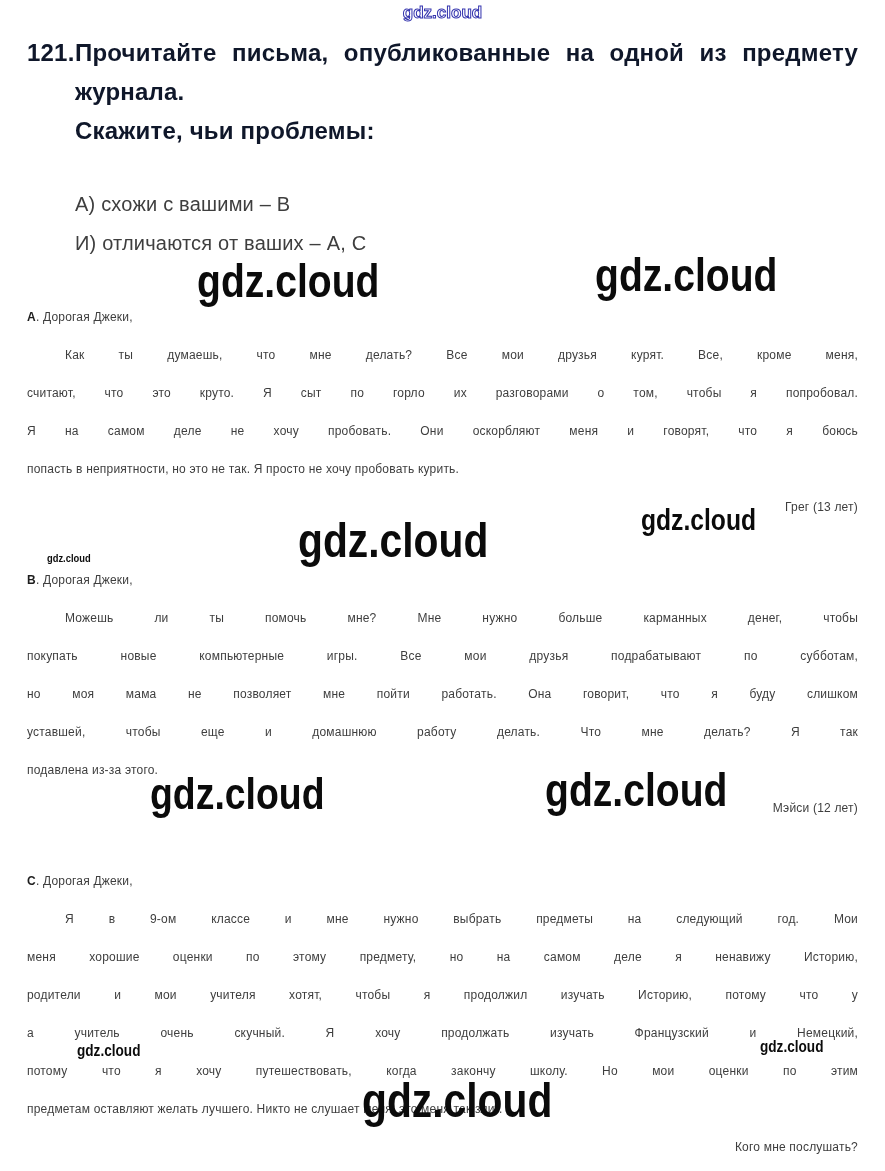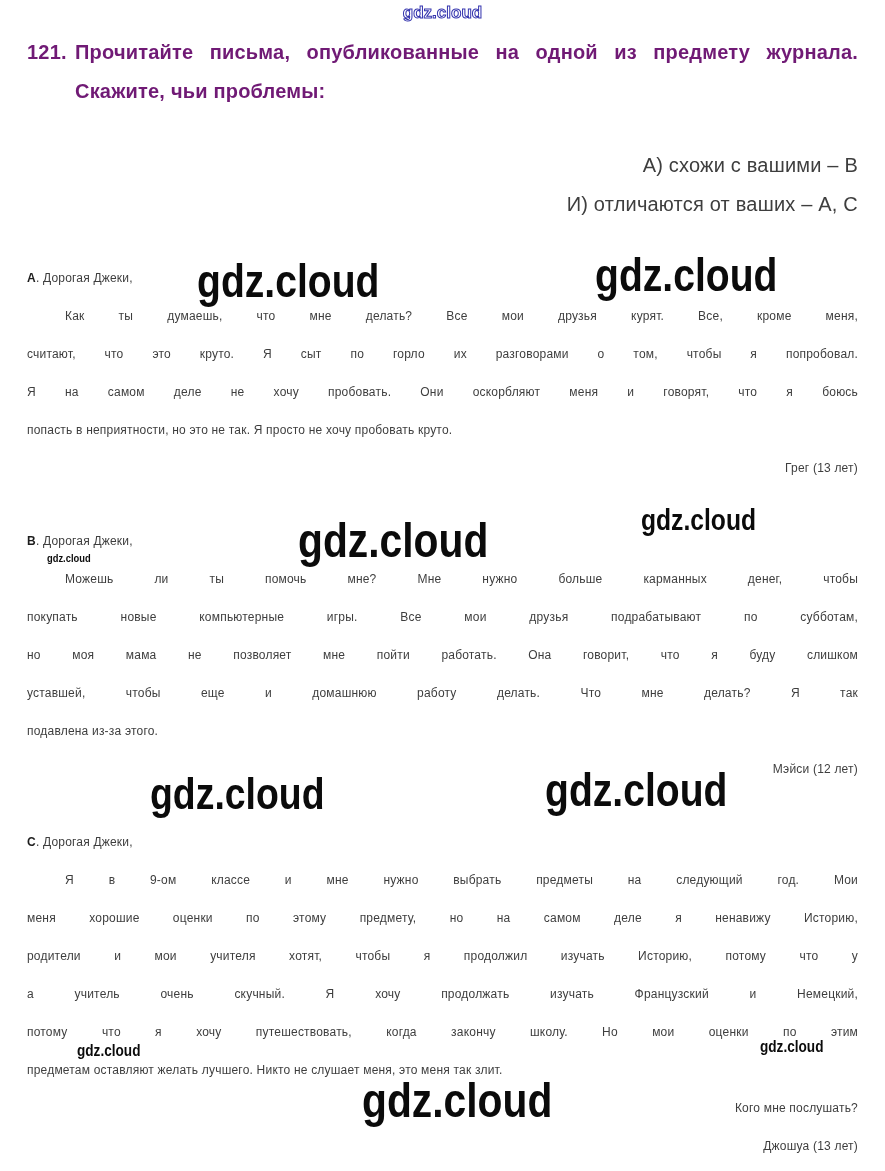--- a/index.html
+++ b/index.html
@@ -14,29 +14,29 @@
   .content {
     position:absolute; left:0; top:0; right:0;
     padding:33px 27px 0 27px;
     box-sizing:border-box;
   }
   
   .task-head {
     position:relative;
     padding-left:48px;
     font-weight:bold;
-    color:#701a75;
-    font-size:20px;
+    color:#0f172a;
+    font-size:24px;
     line-height:39px;
     letter-spacing:0.2px;
   }
   .task-num { position:absolute; left:0; top:0; }
   .jfull { text-align:justify; text-align-last:justify; }
   
-  .options { margin-top:35px; margin-left:48px; font-size:20px; line-height:39px; letter-spacing:0.2px;text-align:right; }
+  .options { margin-top:35px; margin-left:48px; font-size:20px; line-height:39px; letter-spacing:0.2px; }
   
   .letter { margin-top:35px; font-size:12px; line-height:38px; letter-spacing:0.2px; }
   .salutation .lbl { font-weight:bold; color:#1d1d1d; }
   .lines .jline { text-align:justify; text-align-last:justify; }
   .lines .jline.first-line { text-indent:38px; }
   .lines .jline.last-line { text-align-last:left; }
   .signature, .question { text-align:right; }
   
   .wm {
     position:absolute;
@@ -87,21 +87,21 @@
     </div>
 
     <div class="letter">
       <div class="salutation">
         <span class="lbl">А</span><span>. Дорогая Джеки,</span>
       </div>
       <div class="lines">
           <div class="jline first-line">Как ты думаешь, что мне делать? Все мои друзья курят. Все, кроме меня,</div>
           <div class="jline">считают, что это круто. Я сыт по горло их разговорами о том, чтобы я попробовал.</div>
           <div class="jline">Я на самом деле не хочу пробовать. Они оскорбляют меня и говорят, что я боюсь</div>
-          <div class="jline last-line">попасть в неприятности, но это не так. Я просто не хочу пробовать круто.</div>
+          <div class="jline last-line">попасть в неприятности, но это не так. Я просто не хочу пробовать курить.</div>
         </div>
       <div class="signature">Грег (13 лет)</div>
     </div>
 
     <div class="letter">
       <div class="salutation">
         <span class="lbl">В</span><span>. Дорогая Джеки,</span>
       </div>
       <div class="lines">
           <div class="jline first-line">Можешь ли ты помочь мне? Мне нужно больше карманных денег, чтобы</div>

